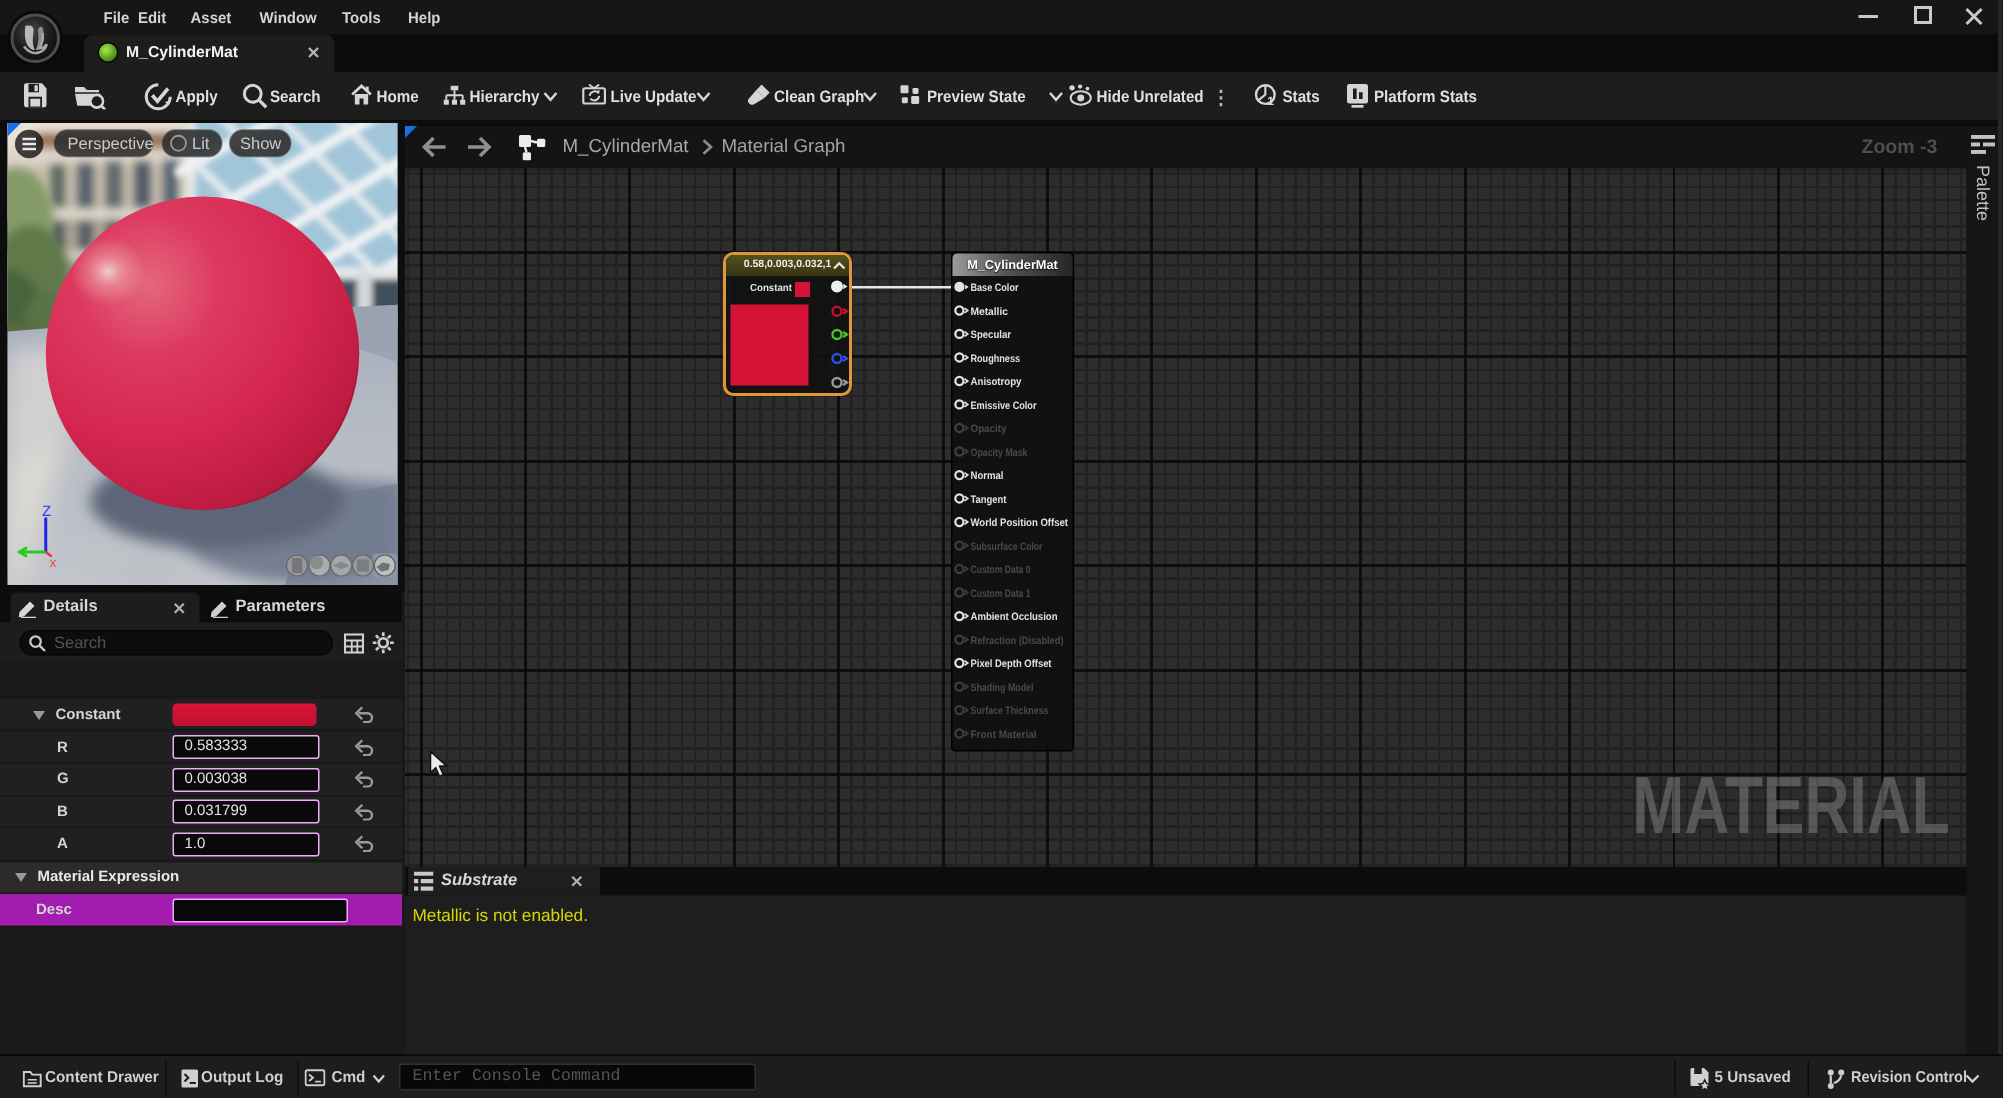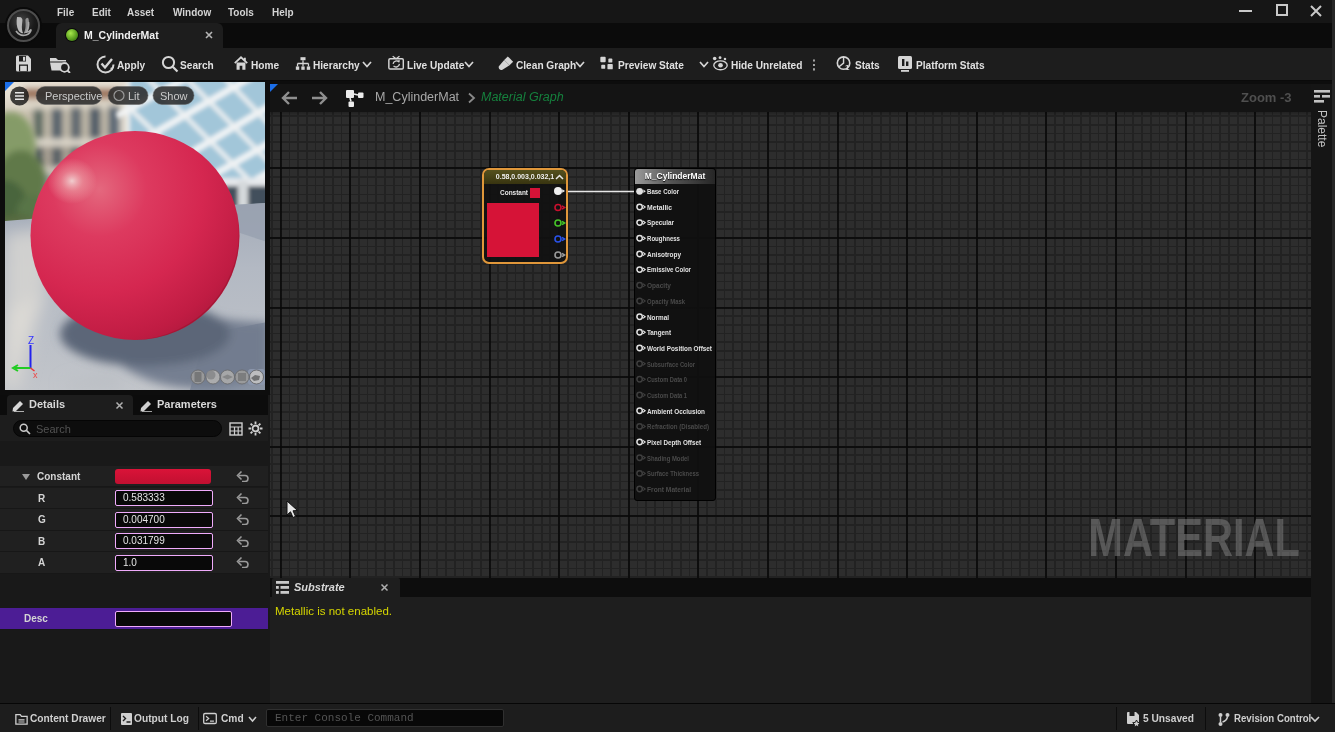--- a/index.html
+++ b/index.html
@@ -47,21 +47,21 @@
 #node1 { left:482px; top:168px; width:86px; height:96px; background:rgba(17,17,17,.93); border:2px solid #e0973a; border-radius:7px; }
 #node1 .hdr { position:absolute; left:0; top:0; width:82px; height:14px; background:linear-gradient(180deg,#55511e,#383410); border-radius:5px 5px 0 0; color:#f0f0f0; font-size:8px; font-weight:bold; line-height:14px; text-align:center; }
 #node2 { left:634px; top:168px; width:82px; height:333px; background:rgba(16,16,16,.94); border:1px solid #000; border-radius:3px; }
 #node2 .hdr { position:absolute; left:0; top:0; width:80px; height:15px; background:linear-gradient(90deg,#9a9a9a 0%,#555 45%,#262626 100%); border-radius:3px 3px 0 0; color:#fff; font-size:8.5px; font-weight:bold; line-height:15px; text-align:center; text-shadow:0 1px 1px #000; }
 </style>
 </head>
 <body>
 <div id="root">
 
   <div id="menubar" class="abs"></div>
-  <div class="menu" style="left:57px;">File</div>
+  <div class="menu" style="left:69px;">File</div>
   <div class="menu" style="left:92px;">Edit</div>
   <div class="menu" style="left:127px;">Asset</div>
   <div class="menu" style="left:173px;">Window</div>
   <div class="menu" style="left:228px;">Tools</div>
   <div class="menu" style="left:272px;">Help</div>
   <div class="abs" style="left:1239px;top:10px;width:13px;height:2px;background:#c9c9c9;"></div>
   <div class="abs" style="left:1276px;top:4px;width:12px;height:12px;border:2px solid #c9c9c9;"></div>
   <svg class="abs" style="left:1308px;top:3px;" width="16" height="16">
       <path d="M3 3 L13 13 M13 3 L3 13" stroke="#c9c9c9" stroke-width="2"></path>
     </svg>
@@ -373,21 +373,21 @@
     <div class="drow" style="top:92.5px;height:21.5px;">
         <span class="dlabel" style="left:38px;">R</span>
         <div class="dinput">0.583333</div>
       <svg style="position:absolute;left:236px;top:4px;" width="13" height="12" viewBox="0 0 13 12">
           <path d="M3 5.5 H9 a3 3 0 0 1 0 6 H6" fill="none" stroke="#9a9a9a" stroke-width="1.6"></path>
           <path d="M5.5 1.5 L1.5 5.5 L5.5 9.5" fill="none" stroke="#9a9a9a" stroke-width="1.6"></path>
         </svg>
     </div>
     <div class="drow" style="top:114px;height:21.5px;">
         <span class="dlabel" style="left:38px;">G</span>
-        <div class="dinput">0.004700</div>
+        <div class="dinput">0.003038</div>
       <svg style="position:absolute;left:236px;top:4px;" width="13" height="12" viewBox="0 0 13 12">
           <path d="M3 5.5 H9 a3 3 0 0 1 0 6 H6" fill="none" stroke="#9a9a9a" stroke-width="1.6"></path>
           <path d="M5.5 1.5 L1.5 5.5 L5.5 9.5" fill="none" stroke="#9a9a9a" stroke-width="1.6"></path>
         </svg>
     </div>
     <div class="drow" style="top:135.5px;height:21.5px;">
         <span class="dlabel" style="left:38px;">B</span>
         <div class="dinput">0.031799</div>
       <svg style="position:absolute;left:236px;top:4px;" width="13" height="12" viewBox="0 0 13 12">
           <path d="M3 5.5 H9 a3 3 0 0 1 0 6 H6" fill="none" stroke="#9a9a9a" stroke-width="1.6"></path>
@@ -395,21 +395,25 @@
         </svg>
     </div>
     <div class="drow" style="top:157px;height:21.5px;">
         <span class="dlabel" style="left:38px;">A</span>
         <div class="dinput">1.0</div>
       <svg style="position:absolute;left:236px;top:4px;" width="13" height="12" viewBox="0 0 13 12">
           <path d="M3 5.5 H9 a3 3 0 0 1 0 6 H6" fill="none" stroke="#9a9a9a" stroke-width="1.6"></path>
           <path d="M5.5 1.5 L1.5 5.5 L5.5 9.5" fill="none" stroke="#9a9a9a" stroke-width="1.6"></path>
         </svg>
     </div>
-    <div class="drow" style="top:213px;height:22px;background:#4c1d95;text-align:center;">
+    <div class="dheader" style="top:180px;">
+        <span class="tri" style="left:10px;top:7px;"></span>
+        <span style="position:absolute;left:25px;">Material Expression</span>
+      </div>
+    <div class="drow" style="top:201px;height:22px;background:#a21caf;text-align:center;">
         <span class="dlabel" style="left:24px;">Desc</span>
       <div class="dinput" style="width:117px;"></div>
     </div>
   </div>
 
   <div id="graphhead" class="abs">
     <svg class="abs" style="left:0;top:0;" width="10" height="10">
         <path d="M0 0 L8 0 L0 8 Z" fill="#1b6ee8"></path>
       </svg>
     <svg class="abs" style="left:11px;top:7px;" width="17" height="14" viewBox="0 0 17 14">
@@ -421,21 +425,21 @@
     <svg class="abs" style="left:75px;top:5px;" width="19" height="18" viewBox="0 0 19 18">
         <rect x="1" y="1" width="8" height="8" rx="1" fill="#ececec"></rect>
         <rect x="13" y="3.5" width="5.5" height="5.5" rx="1" fill="#ececec"></rect>
         <rect x="3.5" y="12.5" width="5.5" height="5.5" rx="1" fill="#ececec"></rect>
         <path d="M9 5 L13 6 M5 9 L6 12.5" stroke="#ececec" stroke-width="1.6"></path>
       </svg>
     <div class="abs" style="left:105px;top:6px;color:#a8a8a8;font-size:12.5px;">M_CylinderMat</div>
     <svg class="abs" style="left:197px;top:8px;" width="9" height="12">
         <path d="M2 1.5 L7 6 L2 10.5" fill="none" stroke="#8a8a8a" stroke-width="1.8"></path>
       </svg>
-    <div class="abs" style="left:211px;top:6px;color:#15803d;font-size:12.5px;font-style:italic;">Material Graph</div>
+    <div class="abs" style="left:211px;top:6px;color:#a3a3a3;font-size:12.5px;">Material Graph</div>
   </div>
   <div id="graph" class="abs">
     <div id="watermark">MATERIAL</div>
   </div>
   <div id="zoomtxt" class="abs">Zoom -3</div>
   <div id="palette" class="abs">
       <svg style="position:absolute;left:3px;top:6px;" width="16" height="13" viewBox="0 0 16 13">
         <rect x="0" y="0" width="16" height="2.6" fill="#c2c2c2"></rect>
         <rect x="0" y="5" width="6" height="2.6" fill="#c2c2c2"></rect>
         <rect x="8" y="5" width="8" height="2.6" fill="#c2c2c2"></rect>

